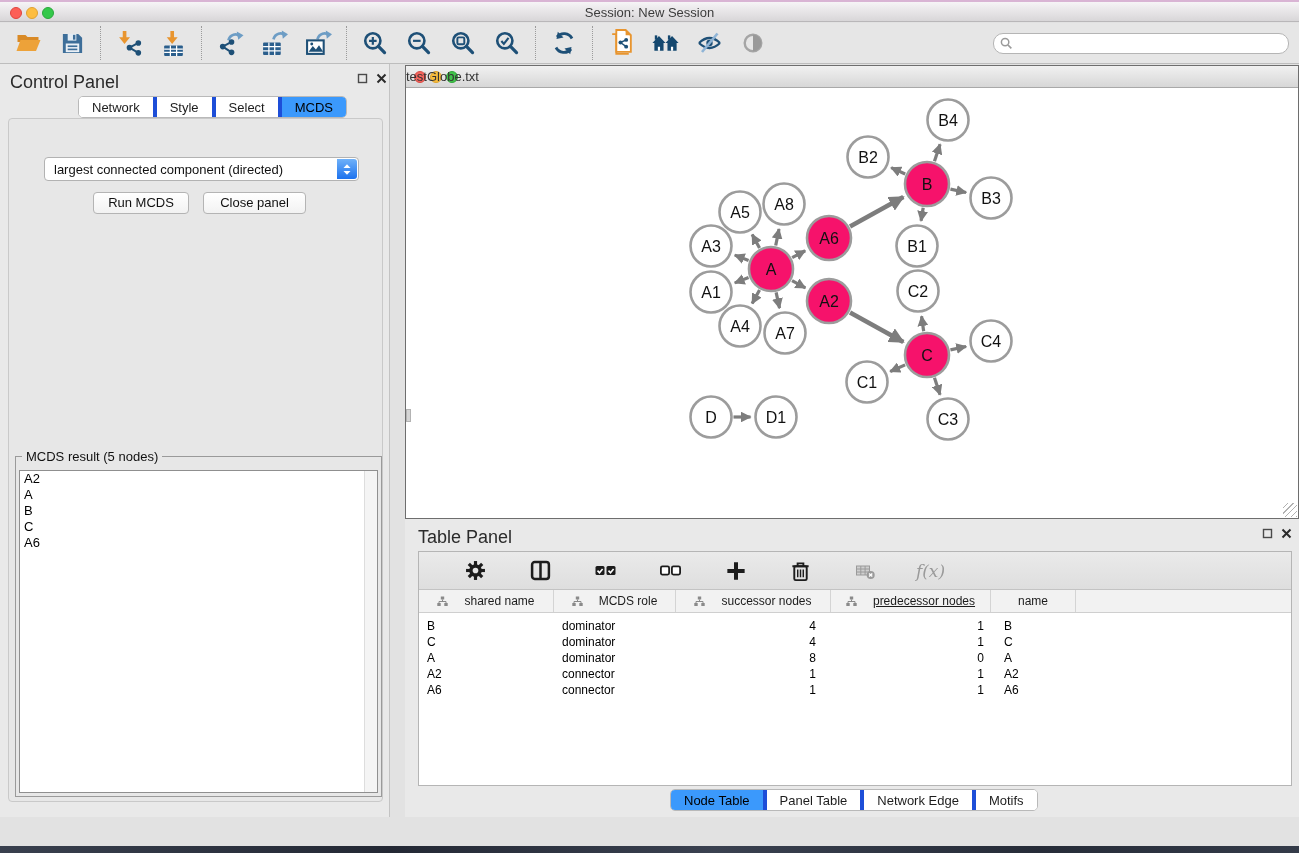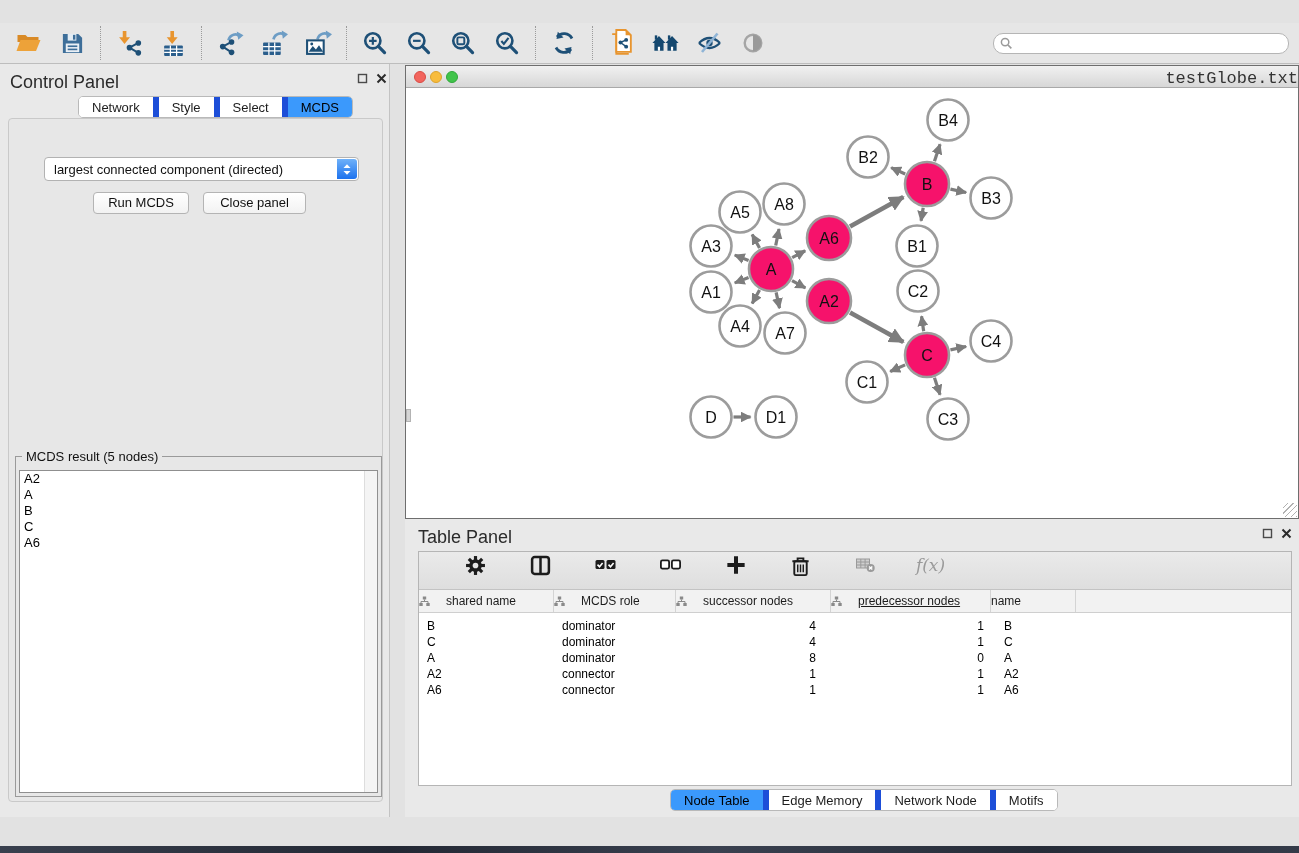--- a/index.html
+++ b/index.html
@@ -24,72 +24,78 @@
   .sep { width:1px; height:34px; border-left:1px dotted #9b9b9b; margin:0 6px; }
   .searchbox { margin-left:auto; margin-right:10px; position:relative; width:296px; height:21px; }
   .searchbox input { width:100%; height:100%; border:1px solid #b5b5b5; border-radius:10px; background:#fff; padding:0 8px 0 24px; font-size:12px; outline:none; font-family:"Liberation Sans",sans-serif; }
   .searchbox svg { position:absolute; left:7px; top:4px; }
 
   
   .cpanel { position:absolute; left:0; top:64px; width:390px; height:753px; background:#e9e9e9; border-right:1px solid #c3c3c3; }
   .panel-title { position:absolute; left:10px; top:8px; font-size:18px; color:#2b2b2b; }
   .winbtn { position:absolute; top:8px; width:13px; height:13px; display:flex; align-items:center; justify-content:center; }
   .seg { position:absolute; display:flex; height:22px; background:#fff; border:1px solid #b9b9b9; border-radius:5px; overflow:hidden; }
-  .seg-item { padding:0 13px; line-height:21px; font-size:13px; color:#1d1d1d; border-right:6px solid #1d4ed8; background:#fff; cursor:default; }
+  .seg-item { padding:0 13px; line-height:21px; font-size:13px; color:#1d1d1d; border-right:4px solid #1d4ed8; background:#fff; cursor:default; }
   .seg-item:last-child { border-right:none; }
   .seg-item.sel { background:#3b99fc; color:#000000; }
   .cp-body { position:absolute; left:8px; top:54px; width:375px; height:684px; background:#e7e7e7; border:1px solid #c9c9c9; border-radius:4px; }
   .opt-label { position:absolute; left:0; right:0; top:14px; text-align:center; color:#111; }
   .dropdown { position:absolute; left:35px; top:38px; width:315px; height:24px; background:#fff; border:1px solid #b2b2b2; border-radius:4px; cursor:default; }
   .dropdown .dd-text { position:absolute; left:9px; top:4px; font-size:13px; color:#111; }
   .dd-stepper { position:absolute; right:1px; top:1px; bottom:1px; width:20px; border-radius:0 3px 3px 0;
     background:linear-gradient(#6fb1f9,#1c72ee); display:flex; align-items:center; justify-content:center; }
   .btn { position:absolute; height:22px; background:linear-gradient(#ffffff,#f2f2f2); border:1px solid #b4b4b4; border-radius:4px; font-size:13px; color:#111; text-align:center; line-height:20px; cursor:default; }
   .groupbox { position:absolute; left:6px; top:337px; width:367px; height:341px; border:1px solid #9a9a9a; }
   .gb-label { position:absolute; left:6px; top:-8px; background:#e7e7e7; padding:0 4px; font-size:13px; color:#111; }
   .listbox { position:absolute; left:3px; right:3px; top:13px; bottom:3px; background:#fff; border:1px solid #8f8f8f; overflow:hidden; }
   .lb-item { font-size:13px; line-height:16px; padding-left:4px; color:#000; }
   .lb-scroll { position:absolute; right:0; top:0; bottom:0; width:13px; background:#f4f4f4; border-left:1px solid #ddd; }
 
   
   .netwin { position:absolute; left:405px; top:65px; width:894px; height:454px; border:1px solid #6e6e6e; background:#fff; }
   .net-titlebar { position:absolute; left:0; top:0; right:0; height:22px; background:linear-gradient(#f1f1f1,#d7d7d7); border-bottom:1px solid #a9a9a9; }
-  .net-titlebar .title { position:absolute; left:0; right:0; top:3px; text-align:right; font-size:17px; color:#333;font-family:Liberation Mono, monospace; }
+  .net-titlebar .title { position:absolute; left:0; right:0; top:3px; text-align:left; font-size:13px; color:#333; }
   .ntl { position:absolute; top:5px; width:12px; height:12px; border-radius:50%; }
   .net-canvas { position:absolute; left:0; top:22px; right:0; bottom:0; background:#fff; }
   .net-canvas svg { position:absolute; left:0; top:0; }
   .vthumb { position:absolute; left:0; top:343px; width:5px; height:13px; background:#d5d5d5; border:1px solid #b3b3b3; }
   .grip { position:absolute; right:1px; bottom:1px; width:14px; height:14px;
     background:repeating-linear-gradient(135deg, transparent 0 3px, #9f9f9f 3px 4px); opacity:.8; }
 
   
   .tpanel { position:absolute; left:405px; top:519px; width:894px; height:298px; background:#e9e9e9; }
   .tp-box { position:absolute; left:13px; top:32px; width:874px; height:235px; border:1px solid #b5b5b5; background:#fff; }
   .tp-toolbar { position:absolute; left:0; top:0; right:0; height:38px; background:linear-gradient(#eaeaea,#dedede); border-bottom:1px solid #c3c3c3; display:flex; align-items:center; padding-left:10px; }
-  .ticon { width:37px; height:32px; display:flex; align-items:flex-start; justify-content:center; background:transparent; border:none; cursor:default;margin-left:28px; }
+  .ticon { width:37px; height:32px; display:flex; align-items:center; justify-content:center; background:transparent; border:none; cursor:default;margin-left:28px; }
   .fx { font-family:"DejaVu Serif", serif; font-style:italic; font-size:17px; color:#9a9a9a; }
   .thead { position:absolute; left:0; top:38px; right:0; height:23px; background:#f2f2f2; border-bottom:1px solid #cfcfcf; display:flex; }
-  .thcell { height:100%; border-right:1px solid #d4d4d4; display:flex; align-items:center; gap:16px; font-size:12px; color:#1c1c1c; }
+  .thcell { height:100%; border-right:1px solid #d4d4d4; display:flex; align-items:center; justify-content:center; gap:16px; font-size:12px; color:#1c1c1c; }
   .tbody { position:absolute; left:0; top:61px; right:0; bottom:0; background:#fff; padding-top:5px; }
   .trow { display:flex; height:16px; }
   .tcell { font-size:12px; color:#000; line-height:16px; white-space:nowrap; overflow:hidden; }
   .tcell.r { text-align:right; }
 
   
   .statusbar { position:absolute; left:0; top:817px; width:100%; height:29px; background:#ececec; border-top:1px solid #c2c2c2; }
   .sbtn { position:absolute; left:10px; top:4px; width:27px; height:21px; background:#f3f3f3; border:1px solid #b3b3b3; display:flex; align-items:center; justify-content:center; }
   .membtn { position:absolute; right:8px; top:4px; height:21px; padding:0 10px 0 8px; background:#fafafa; border:1px solid #b0b0b0; display:flex; align-items:center; gap:6px; font-size:12px; color:#111; }
   .memdot { width:11px; height:11px; border-radius:50%; background:#27a327; }
   .desktop { position:absolute; left:0; top:846px; width:100%; height:7px; background:linear-gradient(90deg,#39404e,#232834 30%,#3a4150 55%,#262c38 80%,#343b49); }
 </style>
 </head>
 <body>
 
 <div class="app">
 
+  <div class="titlebar">
+    <span class="tl red"></span>
+    <span class="tl yel"></span>
+    <span class="tl grn"></span>
+    <div class="title">Session: New Session</div>
+  </div>
 
   <div class="toolbar">
     <button class="tbtn">
         <svg width="27" height="26" viewBox="0 0 26 26">
           <g>
             <path d="M2 5h8l2 2h11v5H2z" fill="#D98A26"></path>
             <path d="M1 21l4-11h20l-4.5 11z" fill="#EDA239"></path>
           </g>
         </svg>
       </button>
@@ -592,20 +598,20 @@
             <div class="tcell" style="width: 135px; padding: 0px 0px 0px 8px;">A6</div>
             <div class="tcell" style="width: 122px; padding: 0px 0px 0px 8px;">connector</div>
             <div class="tcell r" style="width: 155px; padding: 0px 15px 0px 0px;">1</div>
             <div class="tcell r" style="width: 160px; padding: 0px 7px 0px 0px;">1</div>
             <div class="tcell" style="width: 85px; padding: 0px 0px 0px 13px;">A6</div>
           </div>
         </div>
     </div>
     <div class="seg" id="tp-tabs" style="left:265px; top:270px">
         <div class="seg-item sel">Node Table</div>
-        <div class="seg-item">Edge Memory</div>
-        <div class="seg-item">Network Node</div>
+        <div class="seg-item">Panel Table</div>
+        <div class="seg-item">Network Edge</div>
         <div class="seg-item">Motifs</div>
       </div>
   </div>
 
   <div class="desktop"></div>
 </div>
 
 </body></html>

